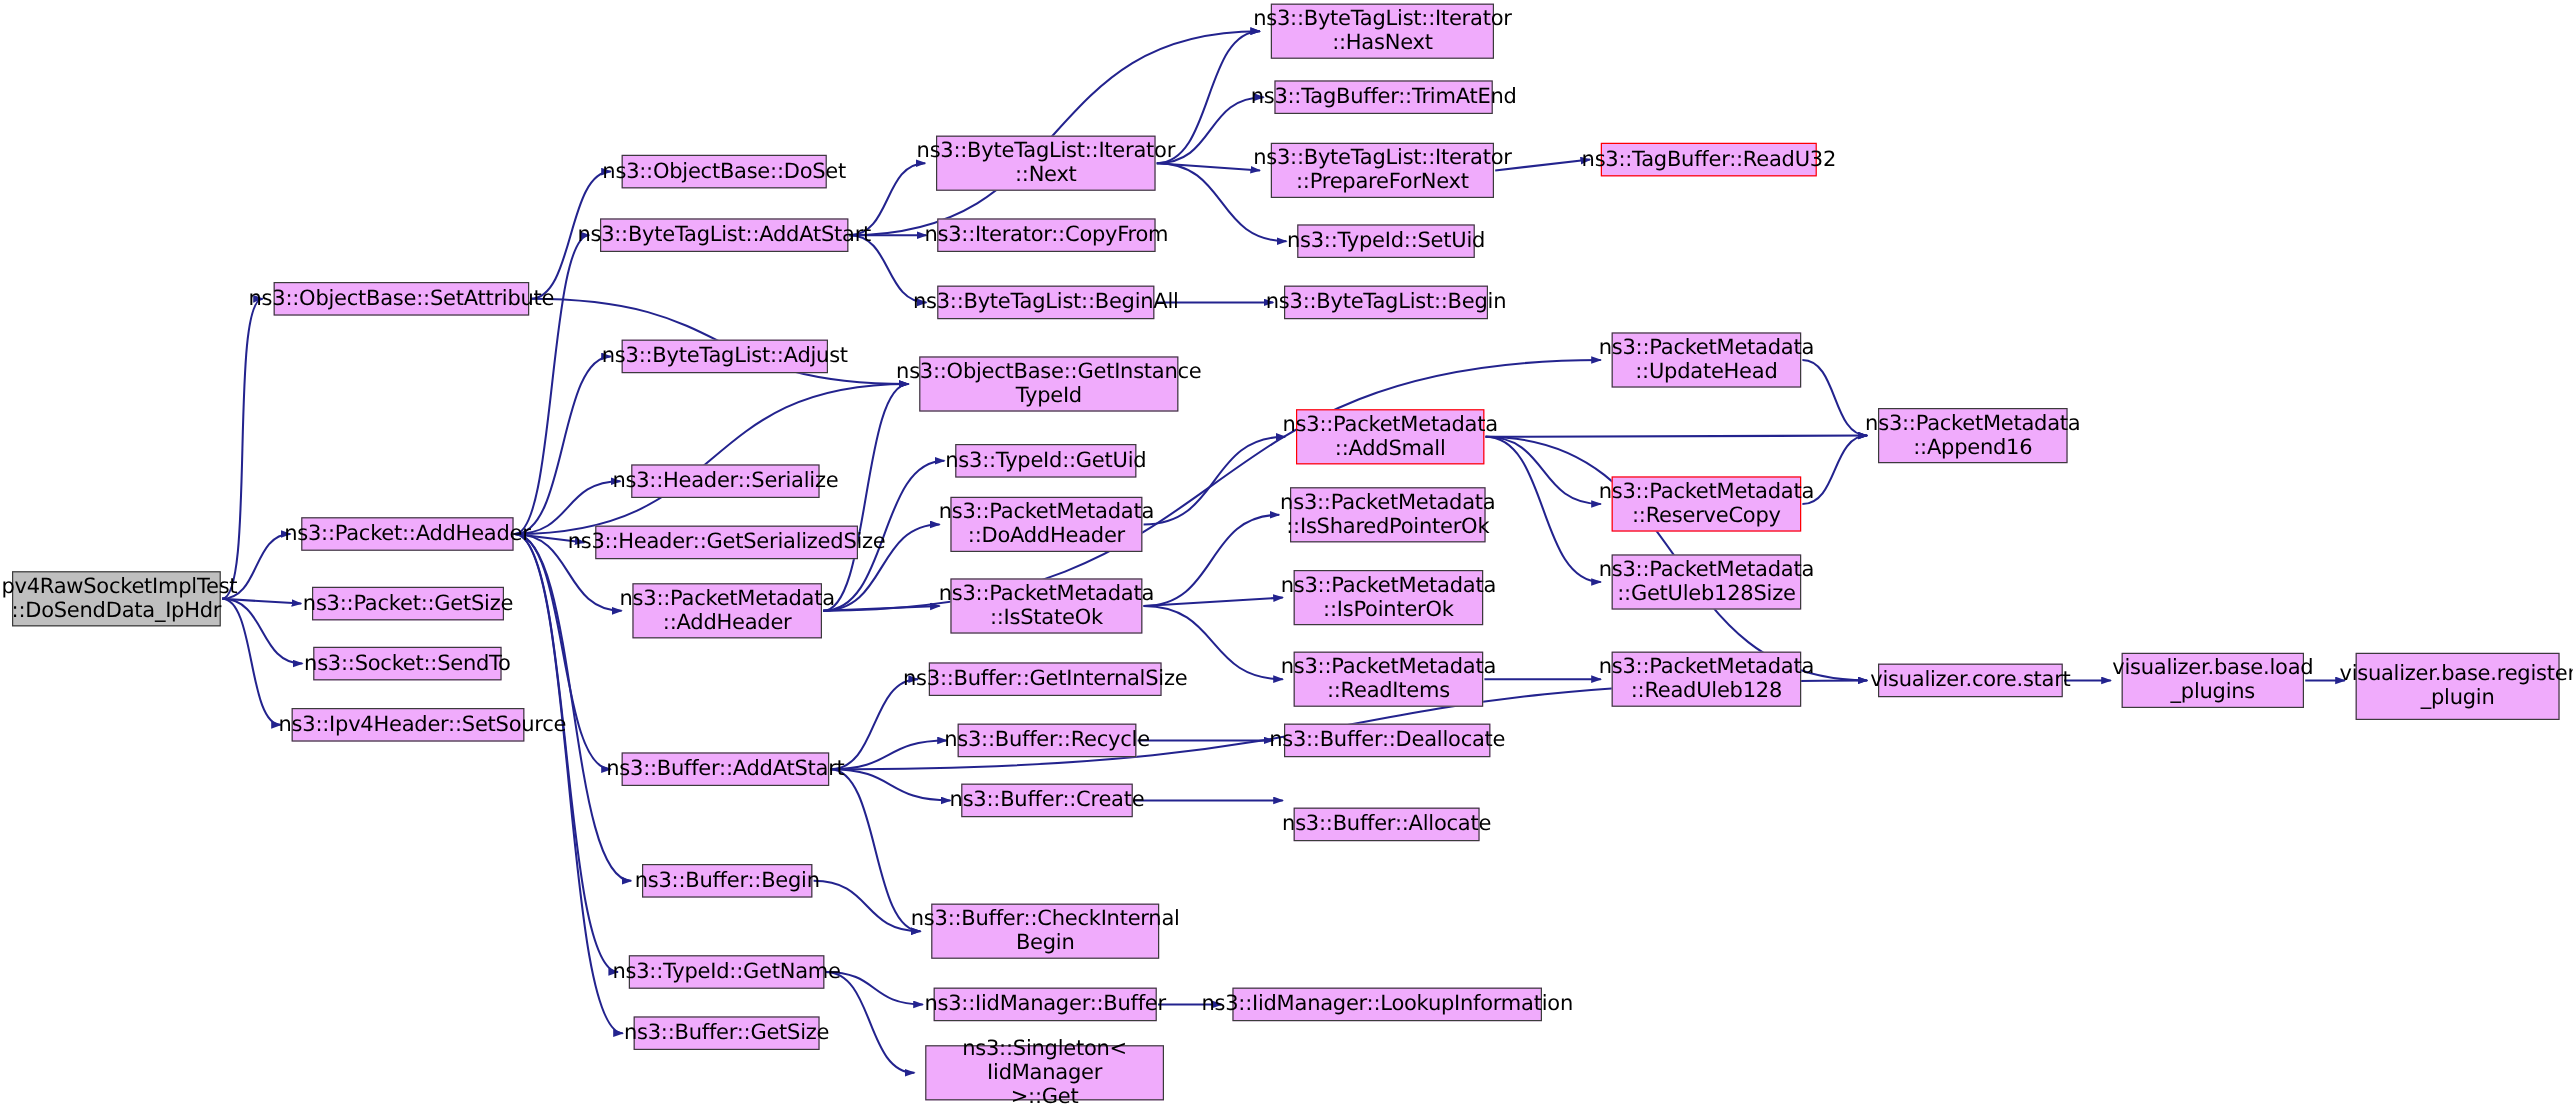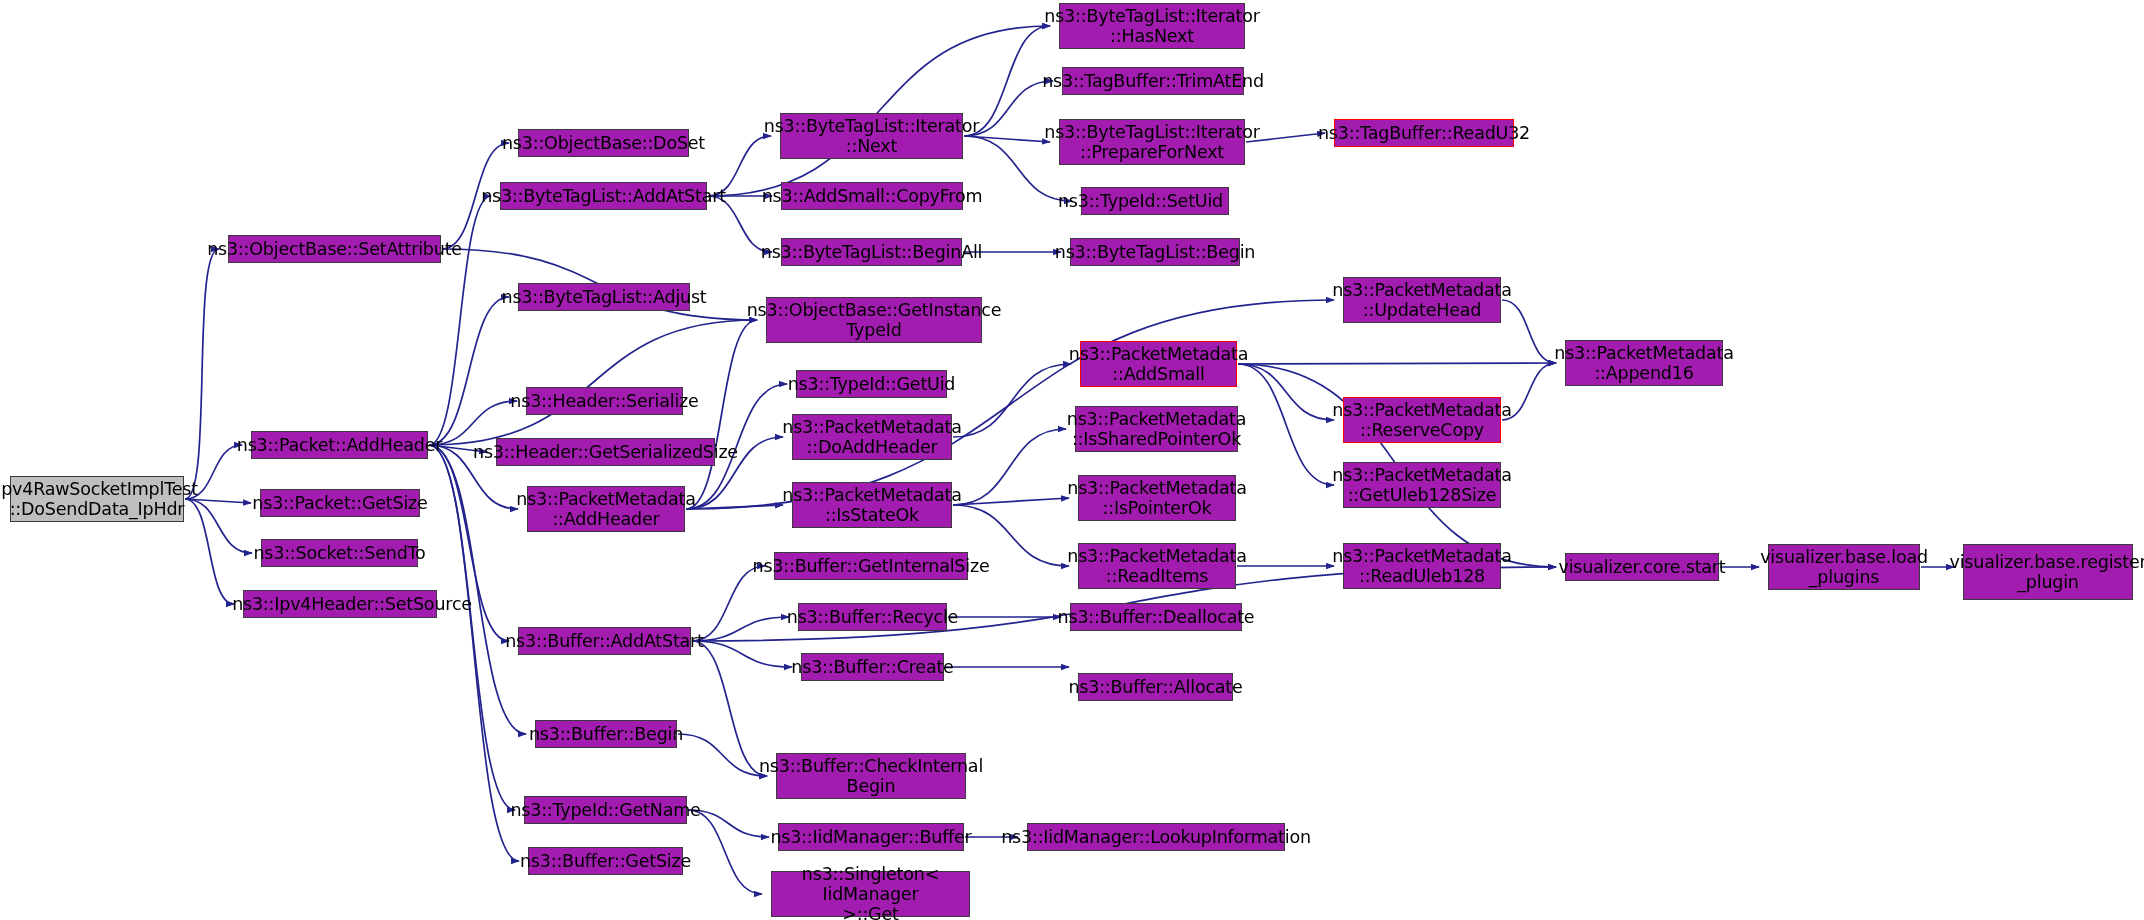--- a/index.html
+++ b/index.html
@@ -21,21 +21,21 @@
     left: 0;
     top: 0;
     width: 2144px;
     height: 920px;
     pointer-events: none;
   }
   .node {
     position: absolute;
     box-sizing: border-box;
     border: 1.6px solid #3b3b3b;
-    background: #a21caf;
+    background: #f0abfc;
     color: #000000;
     font-size: 17.5px;
     line-height: 1.16;
     display: flex;
     align-items: center;
     justify-content: center;
     text-align: center;
     white-space: pre-line;
     letter-spacing: -0.2px;
     cursor: pointer;
@@ -132,21 +132,21 @@
       <div class="node" style="left: 526px; top: 387px; width: 157px; height: 28px;"><span>ns3::Header::Serialize</span></div>
       <div class="node" style="left: 496px; top: 438px; width: 219px; height: 28px;"><span>ns3::Header::GetSerializedSize</span></div>
       <div class="node" style="left: 527px; top: 486px; width: 158px; height: 46px;"><span>ns3::PacketMetadata
 ::AddHeader</span></div>
       <div class="node" style="left: 518px; top: 627px; width: 173px; height: 28px;"><span>ns3::Buffer::AddAtStart</span></div>
       <div class="node" style="left: 535px; top: 720px; width: 142px; height: 28px;"><span>ns3::Buffer::Begin</span></div>
       <div class="node" style="left: 524px; top: 796px; width: 163px; height: 28px;"><span>ns3::TypeId::GetName</span></div>
       <div class="node" style="left: 528px; top: 847px; width: 155px; height: 28px;"><span>ns3::Buffer::GetSize</span></div>
       <div class="node" style="left: 780px; top: 113px; width: 183px; height: 46px;"><span>ns3::ByteTagList::Iterator
 ::Next</span></div>
-      <div class="node" style="left: 781px; top: 182px; width: 182px; height: 28px;"><span>ns3::AddSmall::CopyFrom</span></div>
+      <div class="node" style="left: 781px; top: 182px; width: 182px; height: 28px;"><span>ns3::Iterator::CopyFrom</span></div>
       <div class="node" style="left: 781px; top: 238px; width: 181px; height: 28px;"><span>ns3::ByteTagList::BeginAll</span></div>
       <div class="node" style="left: 766px; top: 297px; width: 216px; height: 46px;"><span>ns3::ObjectBase::GetInstance
 TypeId</span></div>
       <div class="node" style="left: 796px; top: 370px; width: 151px; height: 28px;"><span>ns3::TypeId::GetUid</span></div>
       <div class="node" style="left: 792px; top: 414px; width: 160px; height: 46px;"><span>ns3::PacketMetadata
 ::DoAddHeader</span></div>
       <div class="node" style="left: 792px; top: 482px; width: 160px; height: 46px;"><span>ns3::PacketMetadata
 ::IsStateOk</span></div>
       <div class="node" style="left: 774px; top: 552px; width: 194px; height: 28px;"><span>ns3::Buffer::GetInternalSize</span></div>
       <div class="node" style="left: 798px; top: 603px; width: 149px; height: 28px;"><span>ns3::Buffer::Recycle</span></div>
@@ -154,21 +154,21 @@
       <div class="node" style="left: 776px; top: 753px; width: 190px; height: 46px;"><span>ns3::Buffer::CheckInternal
 Begin</span></div>
       <div class="node" style="left: 778px; top: 823px; width: 186px; height: 28px;"><span>ns3::IidManager::Buffer</span></div>
       <div class="node" style="left: 771px; top: 871px; width: 199px; height: 46px;"><span>ns3::Singleton&lt; IidManager
 &gt;::Get</span></div>
       <div class="node" style="left: 1059px; top: 3px; width: 186px; height: 46px;"><span>ns3::ByteTagList::Iterator
 ::HasNext</span></div>
       <div class="node" style="left: 1062px; top: 67px; width: 182px; height: 28px;"><span>ns3::TagBuffer::TrimAtEnd</span></div>
       <div class="node" style="left: 1059px; top: 119px; width: 186px; height: 46px;"><span>ns3::ByteTagList::Iterator
 ::PrepareForNext</span></div>
-      <div class="node" style="left: 1081px; top: 187px; width: 148px; height: 28px; justify-content: flex-end;"><span>ns3::TypeId::SetUid</span></div>
+      <div class="node" style="left: 1081px; top: 187px; width: 148px; height: 28px;"><span>ns3::TypeId::SetUid</span></div>
       <div class="node" style="left: 1070px; top: 238px; width: 170px; height: 28px;"><span>ns3::ByteTagList::Begin</span></div>
       <div class="node hot" style="left: 1080px; top: 341px; width: 157px; height: 46px;"><span>ns3::PacketMetadata
 ::AddSmall</span></div>
       <div class="node" style="left: 1075px; top: 406px; width: 163px; height: 46px;"><span>ns3::PacketMetadata
 ::IsSharedPointerOk</span></div>
       <div class="node" style="left: 1078px; top: 475px; width: 158px; height: 46px;"><span>ns3::PacketMetadata
 ::IsPointerOk</span></div>
       <div class="node" style="left: 1078px; top: 543px; width: 158px; height: 46px;"><span>ns3::PacketMetadata
 ::ReadItems</span></div>
       <div class="node" style="left: 1070px; top: 603px; width: 172px; height: 28px;"><span>ns3::Buffer::Deallocate</span></div>

